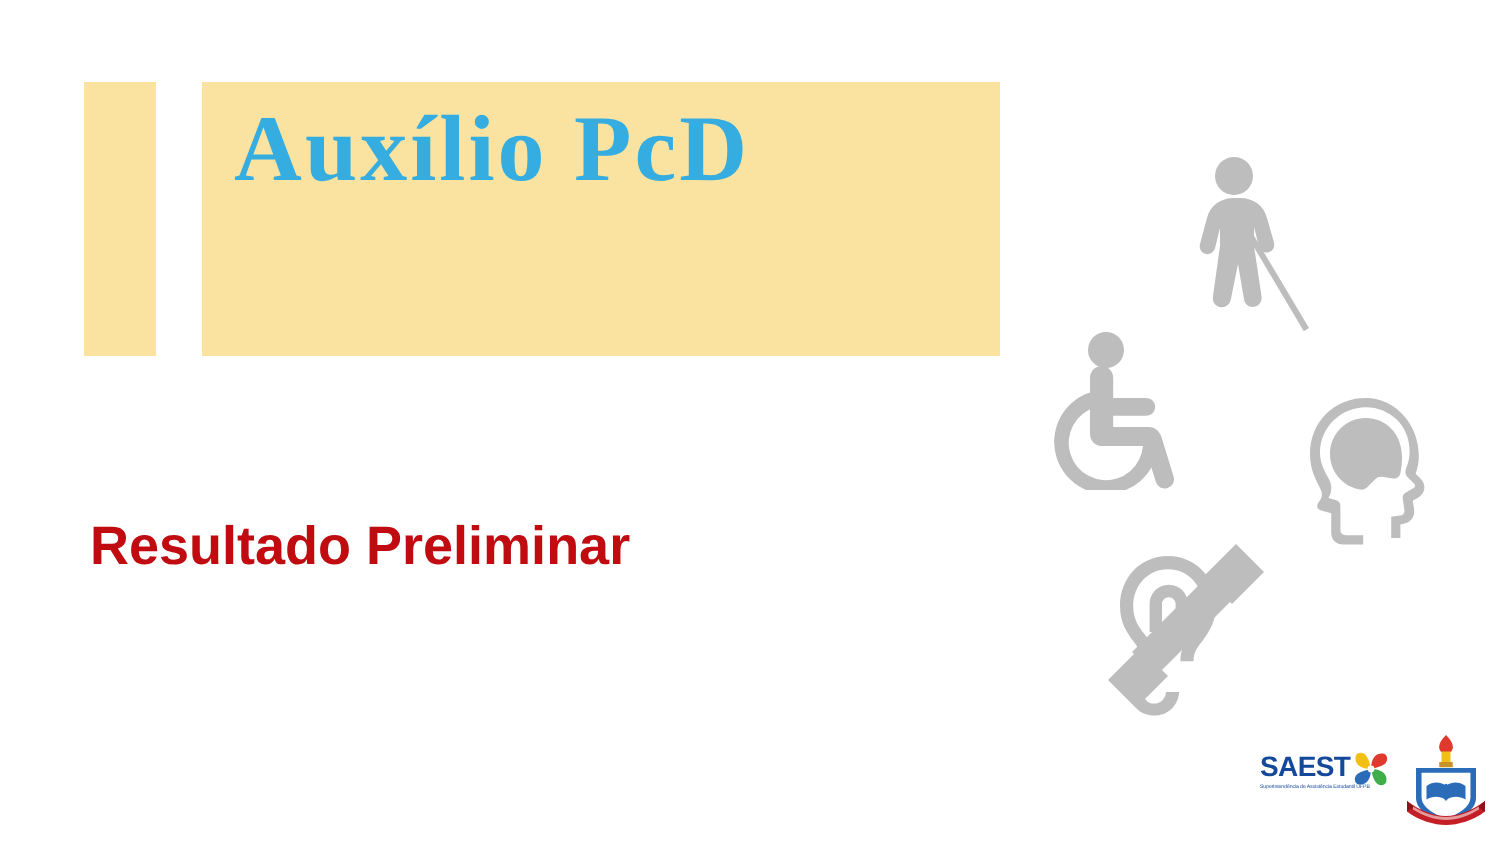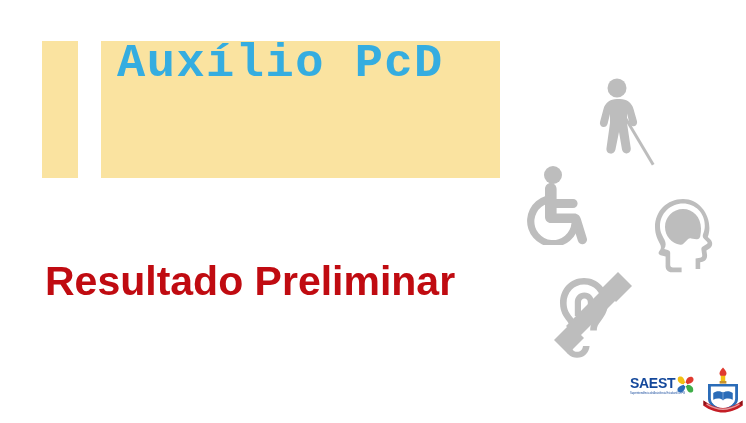--- a/index.html
+++ b/index.html
@@ -31,43 +31,43 @@
     position: absolute;
     left: 101px;
     top: 41px;
     width: 399px;
     height: 137px;
     background: #fae3a0;
   }
   .title-text {
     position: absolute;
     left: 117px;
-    top: 36px;
+    top: 47px;
     width: 390px;
     color: #35ade0;
-    font-family: Liberation Mono, monospace;
+    font-family: Liberation Serif, serif;
     font-weight: bold;
     font-size: 47px;
     line-height: 56px;
     letter-spacing: 1.5px;
     white-space: nowrap;
   }
   .title-line {
     display: block;
   }
 
   
   .subtitle {
     position: absolute;
     left: 45px;
     top: 258px;
     color: #c00b11;
     font-family: "Liberation Sans", sans-serif;
     font-weight: bold;
-    font-size: 41px;
+    font-size: 27px;
     letter-spacing: 0px;
     white-space: nowrap;
   }
 
   
   .icon-cluster {
     position: absolute;
     left: 510px;
     top: 60px;
     width: 236px;

